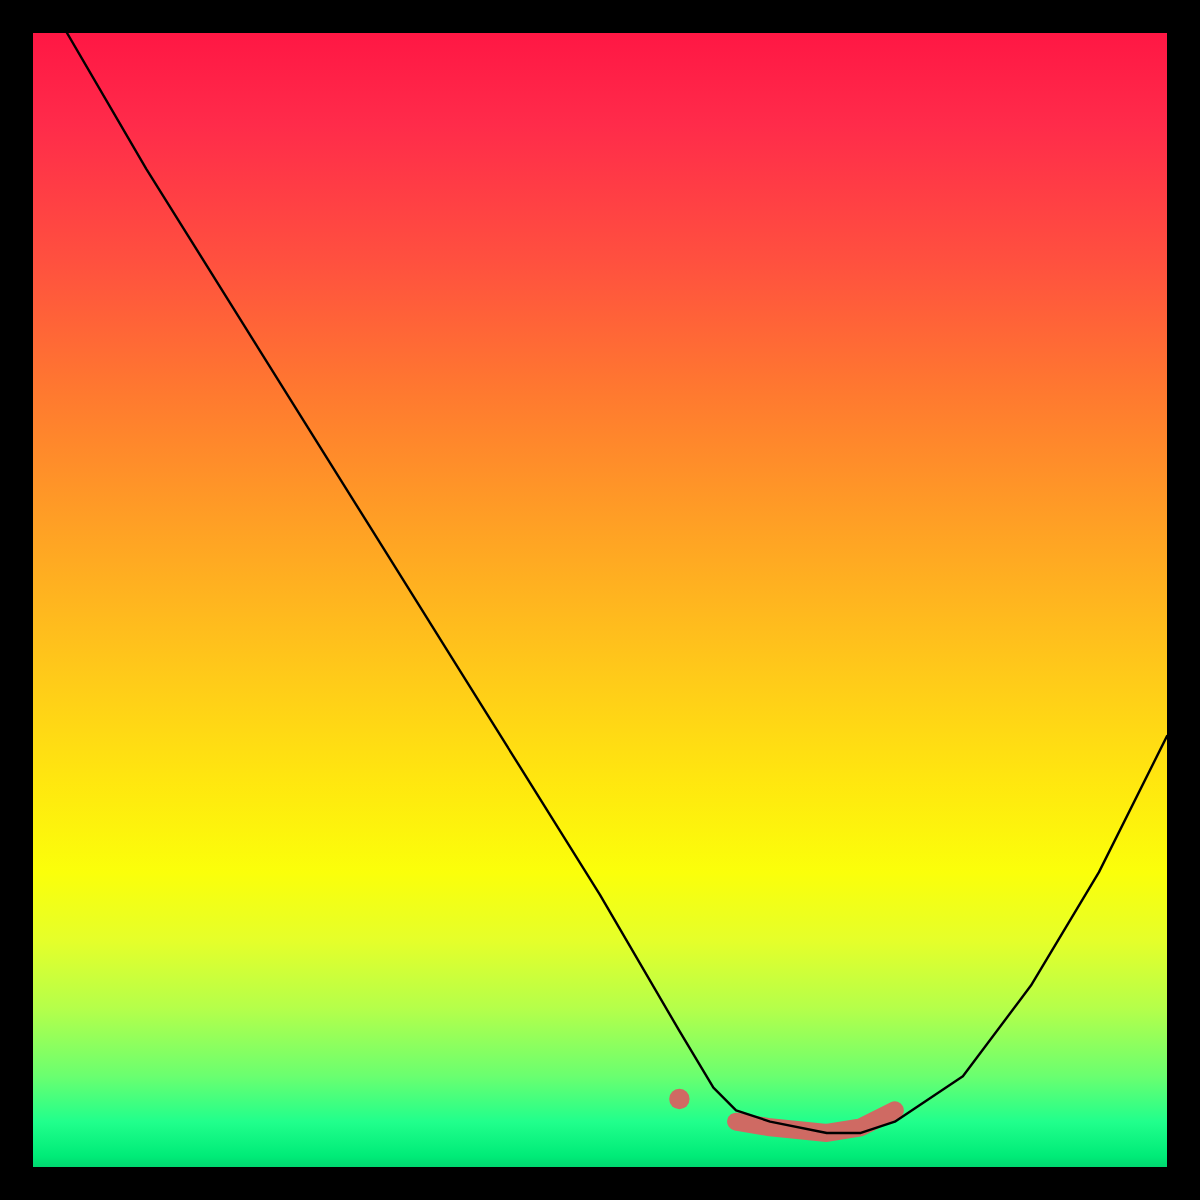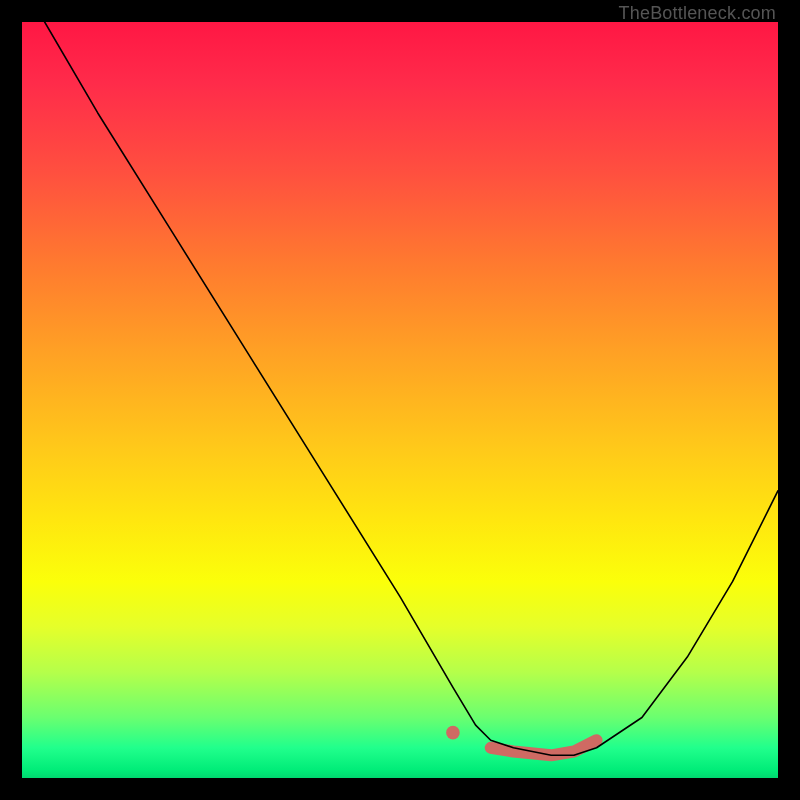--- a/index.html
+++ b/index.html
@@ -60,21 +60,20 @@
   svg.curve {
     position: absolute;
     inset: 0;
   }
 </style>
 </head>
 <body>
 
 <div class="stage">
 
-  <div class="watermark">TheBottleneck.com</div>
 
   <div class="plot-area">
     <div class="bg-gradient"></div>
 
     <svg class="curve" viewBox="0 0 100 100" preserveAspectRatio="none">
       <g transform="translate(0,100) scale(1,-1)">
 
         <polyline id="marker-line" fill="none" stroke-linecap="round" stroke-linejoin="round" vector-effect="non-scaling-stroke" stroke-width="12" points="62,4 65,3.5 70,3 73,3.5 76,5" stroke="#cf6a63"></polyline>
 
         <circle id="marker-dot" r="0.9" cx="57" cy="6" fill="#cf6a63"></circle>

